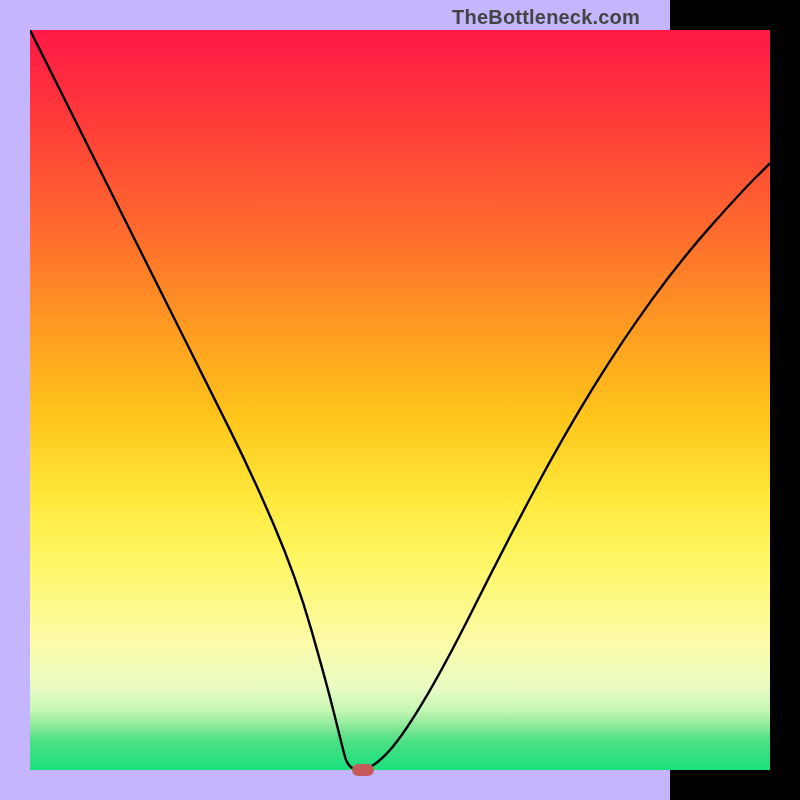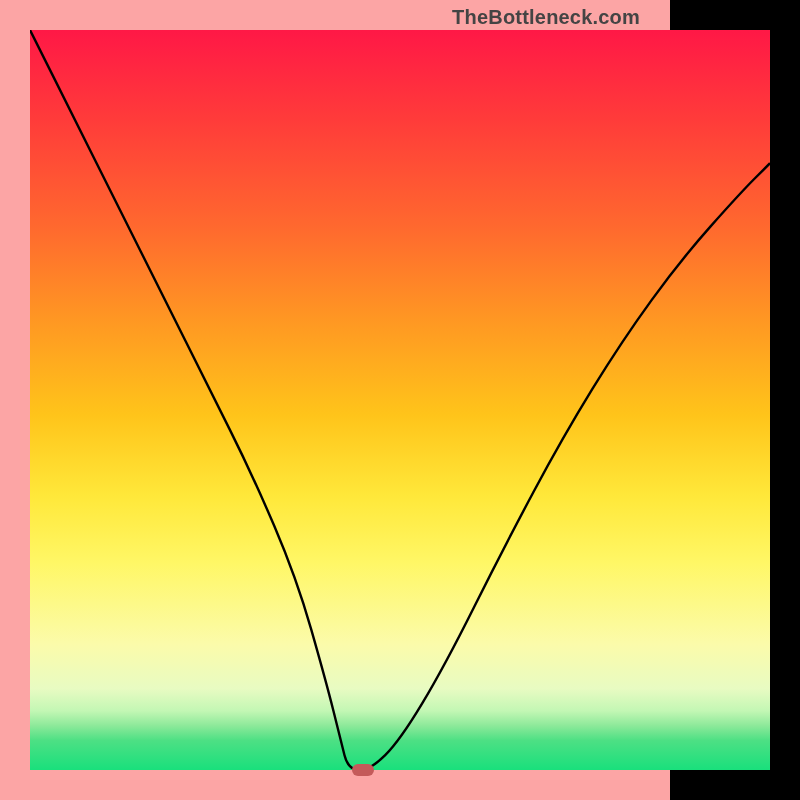--- a/index.html
+++ b/index.html
@@ -7,21 +7,21 @@
     padding: 0;
     width: 800px;
     height: 800px;
     overflow: hidden;
     background: #000;
   }
   .wrap {
     position: relative;
     width: 670px;
     height: 800px;
-    background: #fca5a5;
+    background: #c4b5fd;
   }
   .plot {
     position: absolute;
     left: 30px;
     top: 30px;
     width: 740px;
     height: 740px;
     background: linear-gradient(to bottom,
       #ff1846 0%,
       #ff3b3a 12%,

